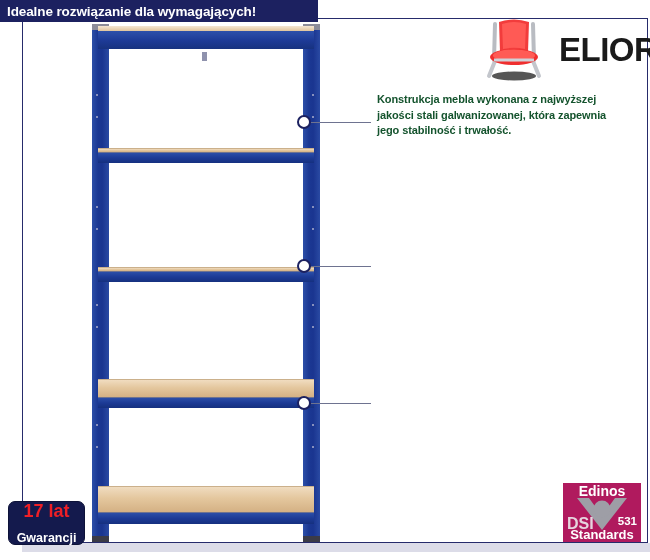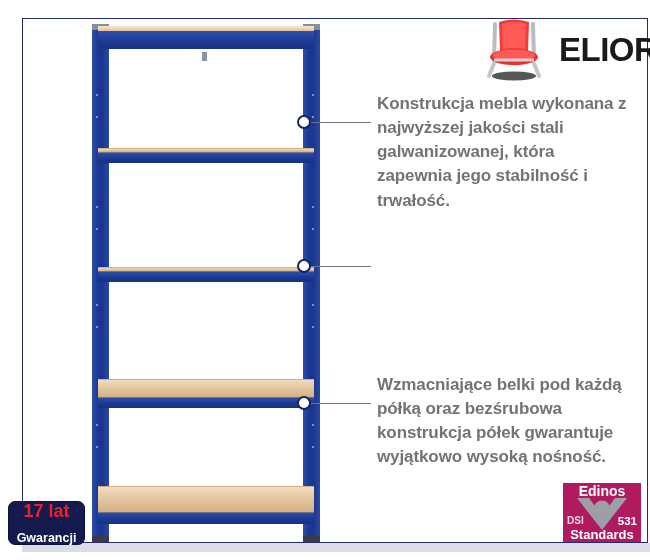--- a/index.html
+++ b/index.html
@@ -164,22 +164,22 @@
     z-index: 6;
   }
   .callout-line {
     position: absolute;
     height: 1px;
     background: #6e7390;
     z-index: 5;
   }
   .callout-text {
     position: absolute;
-    color: #737373;
-    font-size: 17px;
+    color: #14532d;
+    font-size: 11px;
     font-weight: bold;
     line-height: 1.42;
     width: 250px;
     letter-spacing: -0.1px;
   }
 
   
   #warranty-badge {
     position: absolute;
     left: 8px; top: 501px;
@@ -229,21 +229,21 @@
   #std-v {
     position: absolute;
     left: 12px; top: 15px;
     width: 54px; height: 33px;
     z-index: 1;
   }
   #std-dsi {
     position: absolute;
     left: 4px; top: 32px;
     color: #e6d4de;
-    font-size: 10px;
+    font-size: 16px;
     font-weight: bold;
     z-index: 3;
   }
   #std-804 {
     position: absolute;
     right: 4px; top: 32px;
     color: #ffffff;
     font-size: 11.5px;
     font-weight: bold;
     z-index: 3;
@@ -260,20 +260,23 @@
 </style>
 </head>
 <body>
 
 <div id="stage">
 
   <div id="frame-border"></div>
   <div id="bottom-strip"></div>
   <div id="bottom-strip-edge"></div>
 
+  <div id="banner">
+    <span id="banner-text">Idealne rozwiązanie dla wymagających!</span>
+  </div>
 
   <div id="logo-block">
     <span id="chair-icon">
       <svg width="58" height="66" viewBox="0 0 58 66">
         <ellipse cx="29" cy="60" rx="22" ry="4.5" fill="#1d1d1d" opacity="0.75"></ellipse>
         <path d="M10 8 L9 44" stroke="#b9bcc2" stroke-width="4" stroke-linecap="round"></path>
         <path d="M48 8 L49 44" stroke="#b9bcc2" stroke-width="4" stroke-linecap="round"></path>
         <path d="M12 40 L4 60" stroke="#c3c6cc" stroke-width="4" stroke-linecap="round"></path>
         <path d="M46 40 L54 60" stroke="#c3c6cc" stroke-width="4" stroke-linecap="round"></path>
         <path d="M14 6 Q29 1 44 6 L43 36 Q29 33 15 36 Z" fill="#f23c3c"></path>
@@ -344,21 +347,20 @@
 
   <div class="callout-dot" style="left:297px; top:115px;"></div>
   <div class="callout-line" style="left:311px; top:122px; width:60px;"></div>
   <div class="callout-text" style="left:377px; top:92px;">Konstrukcja mebla wykonana z najwyższej jakości stali galwanizowanej, która zapewnia jego stabilność i trwałość.</div>
 
   <div class="callout-dot" style="left:297px; top:259px;"></div>
   <div class="callout-line" style="left:311px; top:266px; width:60px;"></div>
 
   <div class="callout-dot" style="left:297px; top:396px;"></div>
   <div class="callout-line" style="left:311px; top:403px; width:60px;"></div>
-  <div class="callout-text" style="left:377px; top:373px;">Wzmacniające belki pod każdą półką oraz bezśrubowa konstrukcja półek gwarantuje wyjątkowo wysoką nośność.</div>
 
   <div id="warranty-badge">
     <span id="warranty-years">17 lat</span>
     <span id="warranty-label">Gwarancji</span>
   </div>
 
   <div id="standards-badge">
     <span id="std-v">
       <svg width="54" height="33" viewBox="0 0 54 33">
         <path d="M2 0 L27 32 L52 0 L40 0 L27 18 L14 0 Z" fill="#9e9ea6"></path>

